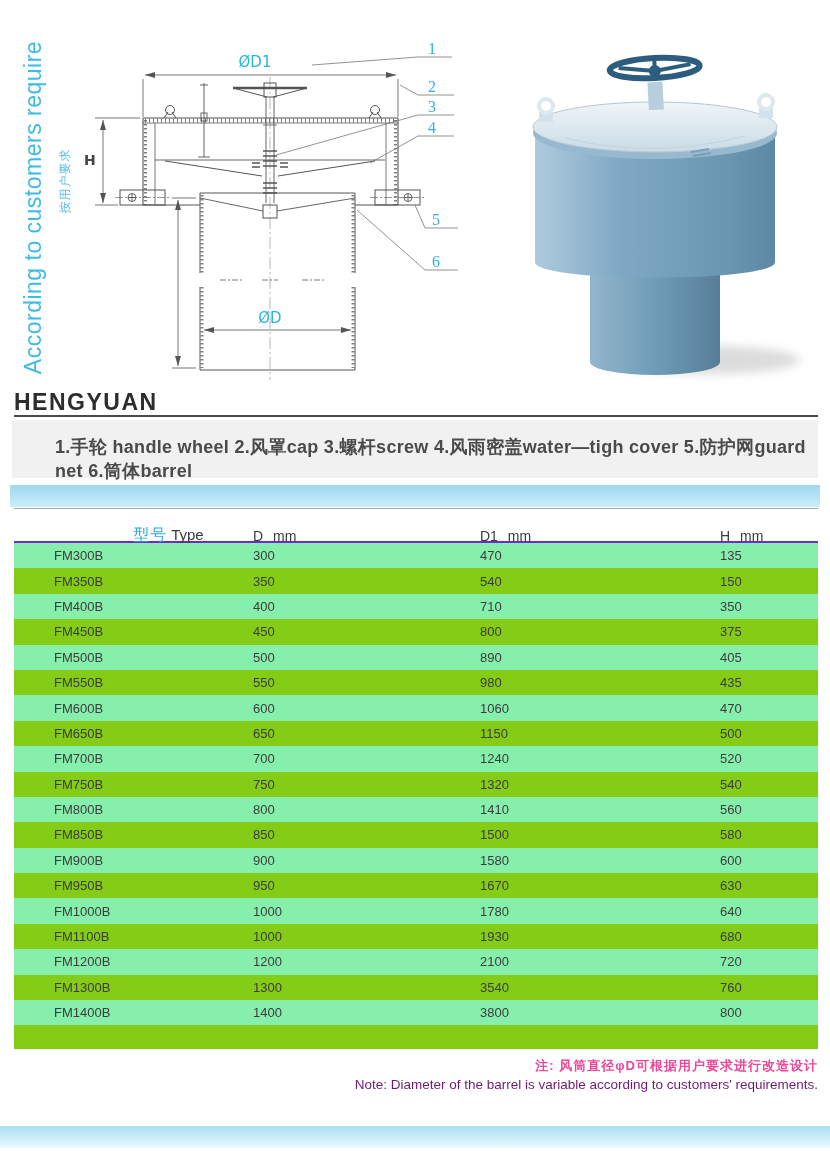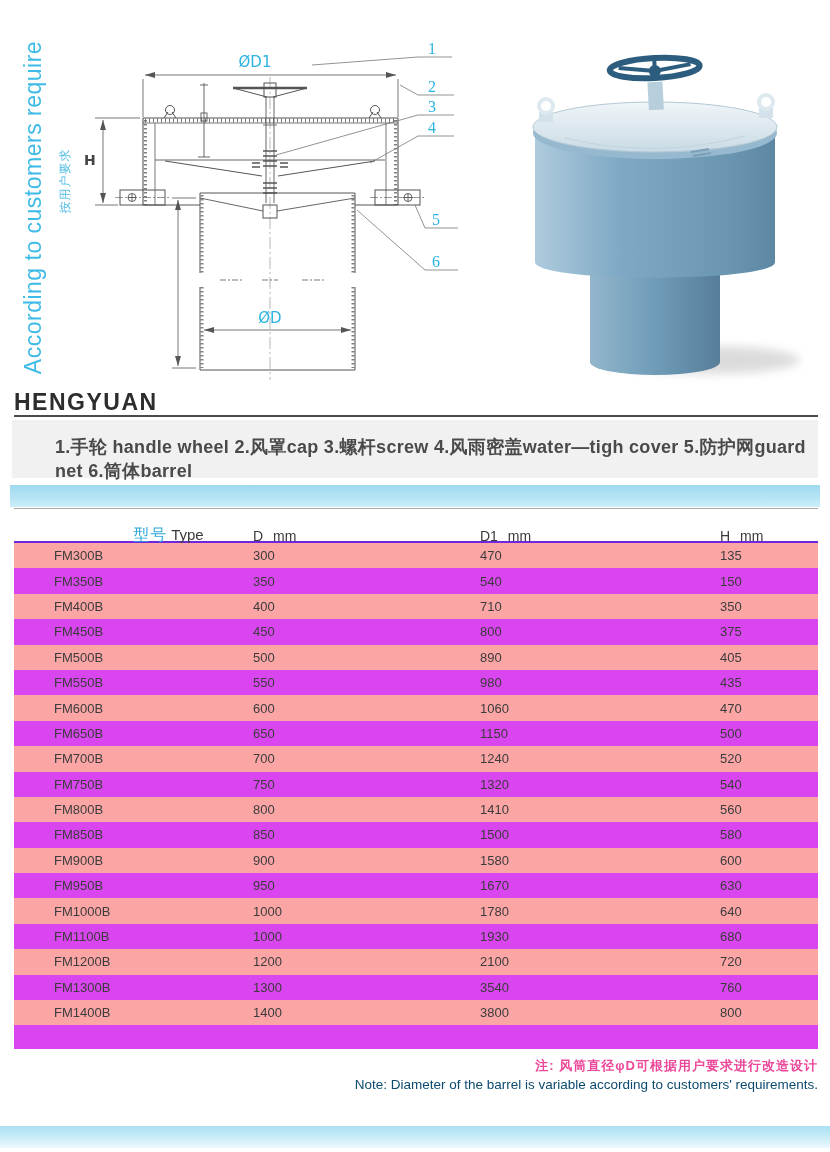--- a/index.html
+++ b/index.html
@@ -39,33 +39,33 @@
   .spec-table{left:14px;top:508px;width:804px;}
   .t-head{
     display:grid;grid-template-columns:236px 228px 240px 1fr;align-items:center;
     height:32px;background:#fff;border-top:1px solid #a8a8a8;border-bottom:2px solid #6d28d9;
   }
   .t-head .c{font-size:14px;color:#3a3a3a;word-spacing:6px;white-space:pre;}
   .t-head .cn{color:#2fa9da;font-size:16px;letter-spacing:1px;}
   .t-head .en{color:#3a3a3a;font-size:15px;margin-left:4px;}
   .t-row{
     display:grid;grid-template-columns:236px 228px 240px 1fr;align-items:center;
-    height:25.4px;background:#fca5a5;font-size:13px;color:#3c3c3c;
+    height:25.4px;background:#86efac;font-size:13px;color:#3c3c3c;
   }
-  .t-row.alt{background:#d946ef;}
+  .t-row.alt{background:#84cc16;}
   .t-row.empty{height:24px;}
   .c-type{padding-left:40px;}
   .c-d{padding-left:3px;}
   .c-d1{padding-left:2px;}
   .c-h{padding-left:2px;}
 
   
   .notes{left:300px;top:1056px;width:518px;text-align:right;line-height:19px;}
   .note-cn{font-size:13px;font-weight:600;color:#ec4899;letter-spacing:1px;}
-  .note-en{font-size:13.5px;color:#0c4a6e;}
+  .note-en{font-size:13.5px;color:#701a75;}
 
   
   .bottom-bar{left:0;top:1126px;width:830px;height:22px;
     background:linear-gradient(180deg,#aadff2 0%,#d6f1fa 70%,#eef9fd 100%);}
 
   
   text.dim-label{fill:#2cb3e2;font-family:"DejaVu Sans",sans-serif;font-size:15px;}
   text.h-label{fill:#444;font-family:"DejaVu Sans",sans-serif;font-size:14px;font-weight:bold;}
   text.callout{fill:#2cb3e2;font-family:"Liberation Serif",serif;font-size:16px;}
 </style>

